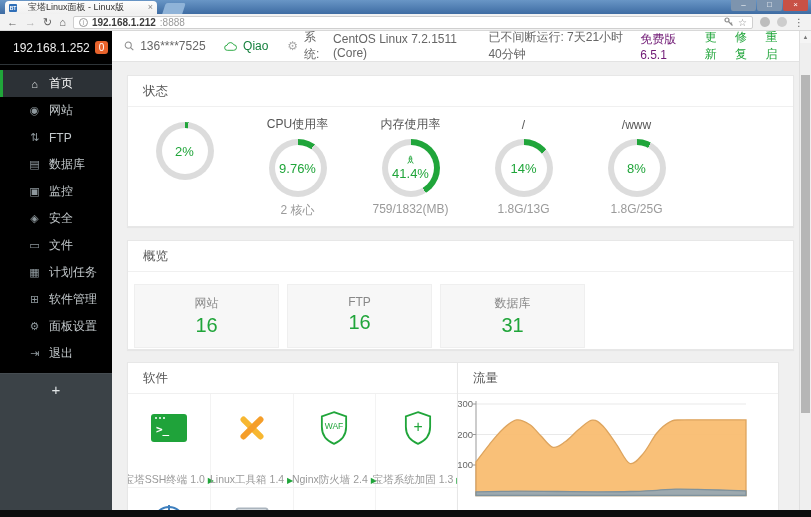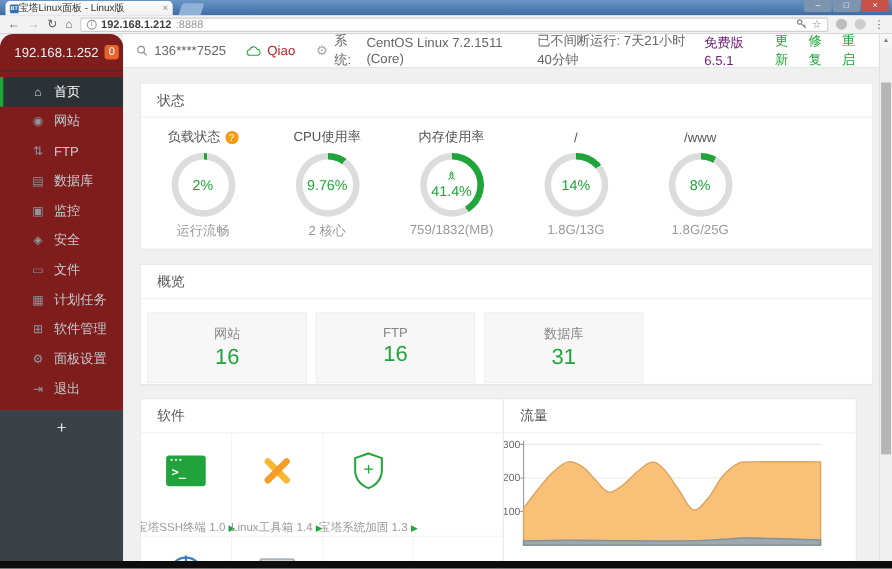--- a/index.html
+++ b/index.html
@@ -4,21 +4,21 @@
 <style>
   * { margin:0; padding:0; box-sizing:border-box; }
   html,body { width:811px; height:517px; overflow:hidden; }
   body { position:relative; font-family:"Liberation Sans","DejaVu Sans",sans-serif; background:#f0f0f0; }
 
   
   .titlebar { position:absolute; left:0; top:0; right:0; height:14px;
     background:linear-gradient(#6996c6,#3e6ca3); }
   .tab { position:absolute; left:5px; top:1px; width:152px; height:13px;
     background:linear-gradient(#fdfdfd,#f0f0f0); border-radius:4px 4px 0 0;
-    display:flex; align-items:center; gap:0; padding:0 4px; font-size:9px; }
+    display:flex; align-items:center; gap:11px; padding:0 4px; font-size:9px; }
   .favicon { width:8px; height:8px; background:#2f6fb8; border-radius:1px; color:#fff;
     font-size:5px; font-weight:bold; display:flex; align-items:center; justify-content:center; flex:0 0 auto;}
   .tab-title { flex:1; color:#333; white-space:nowrap; overflow:hidden; }
   .tab-close { color:#888; font-size:9px; line-height:9px; }
   .newtab { position:absolute; left:164px; top:3px; width:20px; height:11px;
     background:#8fb3d8; transform:skewX(-18deg); border-radius:2px 2px 0 0; }
   .winbtns { position:absolute; right:3px; top:0; display:flex; gap:1px; }
   .winbtn { width:25px; height:11px; border-radius:0 0 2px 2px; color:#fff; font-size:8px;
     line-height:10px; text-align:center; background:#7d94ae; }
   .winbtn.close { background:#c85146; }
@@ -33,40 +33,40 @@
     font-size:7px; line-height:7px; text-align:center; flex:0 0 auto; }
   .url-host { color:#3c3c3c;font-weight:bold; }
   .url-port { color:#9a9a9a; }
   .ab-spacer { flex:1; }
   .star { color:#8b8b8b; font-size:10px; }
   .extdot { width:10px; height:10px; border-radius:50%; background:#bdbdbd; }
   .extdot.d2 { background:#cdcdcd; }
   .menu-dots { color:#5f5f5f; font-size:10px; letter-spacing:0; }
 
   
-  .sidebar { position:absolute; left:0; top:31px; width:112px; bottom:7px; background:#7f1d1d;border-radius:12px; }
+  .sidebar { position:absolute; left:0; top:31px; width:112px; bottom:7px; background:#000000; }
   .server { height:34px; display:flex; align-items:center; gap:5px; padding:0 8px;
     color:#ededed; font-size:12px; border-bottom:1px solid #2e3438; }
   .badge { background:#e8632c; color:#fff; font-size:10px; border-radius:3px; padding:0 4px;
     height:13px; line-height:13px; }
   .menu { padding-top:5px; }
   .mitem { height:27px; display:flex; align-items:center; gap:8px; padding-left:25px;
     color:#c3c9cc; font-size:12px; border-left:3px solid transparent; cursor:pointer; }
   .mitem .mi { width:13px; text-align:center; font-size:11px; color:#8d979c; }
   .mitem.active { background:#2c3136; border-left-color:#20a53a; color:#fff; }
   .mitem.active .mi { color:#d8dcde; }
   .sb-bottom { position:absolute; left:0; right:0; top:342px; bottom:0; background:#3b4247;
     border-top:1px solid #454c51; text-align:center; }
   .sb-add { display:inline-block; margin-top:7px; color:#e2e6e8; font-size:15px; cursor:pointer; }
 
   
   .pheader { position:absolute; left:112px; right:12px; top:31px; height:31px; background:#fff;
     border-bottom:1px solid #e3e3e3; display:flex; align-items:center; gap:6px;
     padding:0 14px 0 12px; font-size:12px; color:#666; }
-  .green { color:#b91c1c; }
+  .green { color:#15803d; }
   .ph-sep { width:8px; }
   .gear-glyph { color:#a9a9a9; font-size:12px; }
   .ph-right { margin-left:auto; display:flex; align-items:center; gap:11px; }
   .ph-ver { color:#701a75; }
   .ph-link { color:#20a53a; cursor:pointer; }
 
   
   .content { position:absolute; left:112px; right:12px; top:62px; bottom:7px; background:#f0f0f0; overflow:hidden; }
   .card { position:absolute; background:#fff; border:1px solid #e7e7e7; box-shadow:0 1px 1px rgba(0,0,0,.04); overflow:hidden; }
   .card-title { height:31px; line-height:31px; padding-left:15px; font-size:12.5px; color:#555;
@@ -246,30 +246,25 @@
     <span class="ph-link">重启</span>
   </div>
 </div>
 
 <div class="content">
 
   <div class="card" id="status-card">
     <div class="card-title">状态</div>
     <div class="gauges">
       <div class="gauge">
-        <div class="g-label">
-            <span>负载状态</span>
-          <span class="help-q">?</span>
-          </div>
         <div class="ring" style="background: conic-gradient(rgb(32, 165, 58) 7.2deg, rgb(220, 220, 220) 0deg);">
           <div class="ring-inner">
               <span class="g-val">2%</span>
             </div>
           </div>
-        <div class="g-sub">运行流畅</div>
       </div>
       <div class="gauge">
         <div class="g-label">
             <span>CPU使用率</span>
           </div>
         <div class="ring" style="background: conic-gradient(rgb(32, 165, 58) 35.136deg, rgb(220, 220, 220) 0deg);">
           <div class="ring-inner">
               <span class="g-val">9.76%</span>
             </div>
           </div>
@@ -358,20 +353,30 @@
               <div class="bar2"></div>
             </div>
           </div>
         <div class="sw-name"><span>Linux工具箱</span> <span>1.4</span>
           <span class="play">▶</span></div>
       </div>
       <div class="sw-item">
         <div class="sw-ico">
           <svg width="30" height="34" viewBox="0 0 24 28">
             <path d="M12 1 L22 4.5 V13 C22 20.5 17.5 24.8 12 27 C6.5 24.8 2 20.5 2 13 V4.5 Z" fill="none" stroke="#20a53a" stroke-width="1.5"></path>
+            <text x="12" y="15" text-anchor="middle" font-size="7" fill="#20a53a" font-family="Liberation Sans, sans-serif">WAF</text>
+          </svg>
+          </div>
+        <div class="sw-name"><span>Nginx防火墙</span> <span>2.4</span>
+          <span class="play">▶</span></div>
+      </div>
+      <div class="sw-item">
+        <div class="sw-ico">
+          <svg width="30" height="34" viewBox="0 0 24 28">
+            <path d="M12 1 L22 4.5 V13 C22 20.5 17.5 24.8 12 27 C6.5 24.8 2 20.5 2 13 V4.5 Z" fill="none" stroke="#20a53a" stroke-width="1.5"></path>
             <text x="12" y="17" text-anchor="middle" font-size="13" fill="#20a53a" font-family="Liberation Sans, sans-serif">+</text>
           </svg>
           </div>
         <div class="sw-name"><span>宝塔系统加固</span> <span>1.3</span>
           <span class="play">▶</span></div>
       </div>
     </div>
     <div class="sw-row">
       <div class="sw-item">
         <div class="sw-ico">

